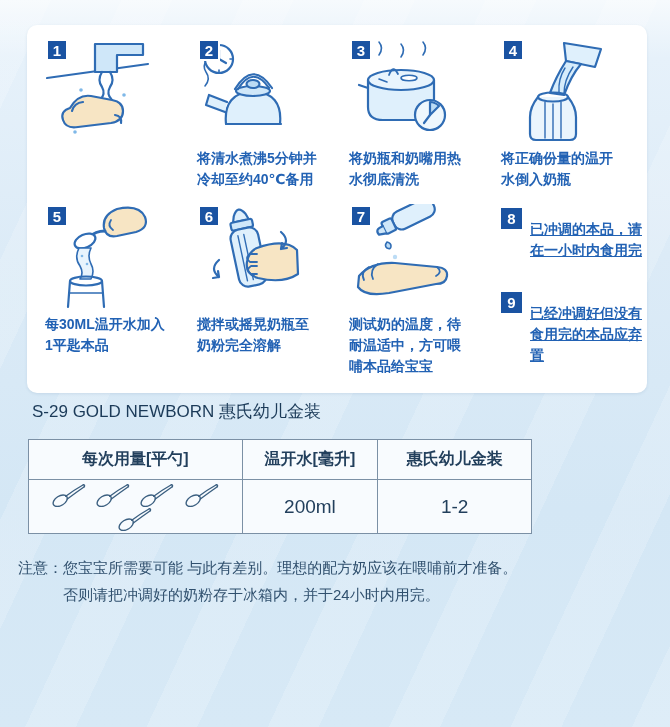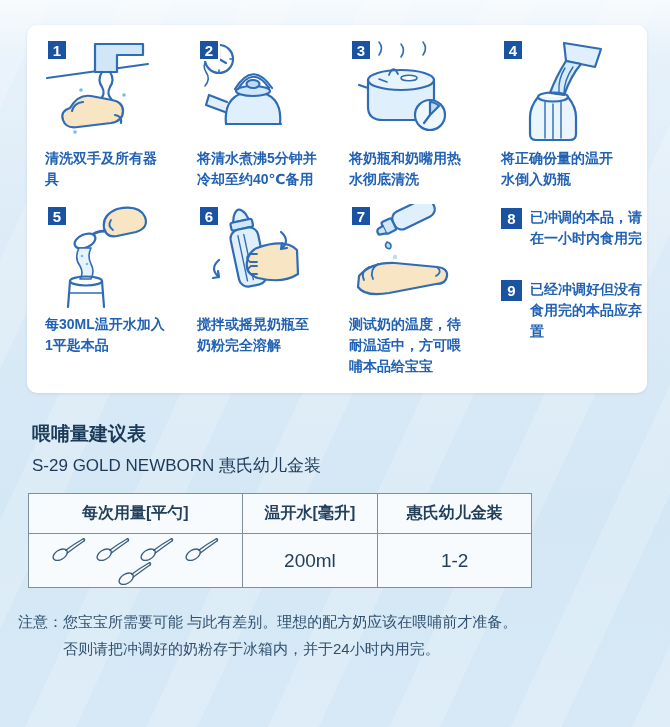--- a/index.html
+++ b/index.html
@@ -39,21 +39,21 @@
     border:2px solid #ffffff;
   }
   .illus .badge { position:absolute; top:1px; left:1px; }
   .caption {
     margin-top:5px; width:122px; font-size:14px; line-height:1.5;
     color:#2262b4; font-weight:600;
   }
   .text-steps { padding-top:3px; display:flex; flex-direction:column; gap:30px; }
   .text-step { display:flex; gap:8px; align-items:flex-start; }
   .text-step .badge { flex:none; border:none; width:21px; height:21px; margin-top:1px; }
-  .text-step .caption { margin-top:0; width:114px; }
+  .text-step .caption { margin-top:12px; width:114px;text-decoration:underline; }
   
   .feed-title { margin:28px 0 0 32px; font-size:19px; font-weight:bold; color:#1b3a58; }
   .feed-subtitle { margin:7px 0 0 32px; font-size:17px; color:#1b3a58; }
   .feed-table {
     margin:16px 0 0 28px; width:504px; border-collapse:collapse;
     background:#f8fbfe;
   }
   .feed-table th, .feed-table td {
     border:1px solid #7b90a5; text-align:center; color:#223f5c;
   }
@@ -87,21 +87,20 @@
             <path d="M25 70 q-10 3 -7 12 q3 9 15 7 l33 -4 q12 -2 12 -12 q0 -9 -11 -11 l-21 -4 q-13 -2 -21 12 Z" fill="#f7e5c4"></path>
             <path d="M38 64 q-9 1 -11 9"></path>
             <path d="M70 77 q7 1 6 8"></path>
             <circle cx="36" cy="52" r="1.8" fill="#7fb8e8" stroke="none"></circle>
             <circle cx="79" cy="57" r="1.8" fill="#7fb8e8" stroke="none"></circle>
             <circle cx="30" cy="94" r="1.8" fill="#7fb8e8" stroke="none"></circle>
           </g>
         </svg>
         <span class="badge">1</span>
       </div>
-      <div class="caption">清洗双手及所有器具</div>
     </div>
 
     <div class="step">
       <div class="illus">
         <svg viewBox="0 0 105 105">
           <g stroke="#2f6cb4" stroke-width="2.2" fill="none" stroke-linecap="round" stroke-linejoin="round">
             <path d="M8 48 q6 -7 1 -14 q-4 -6 1 -12" stroke-width="1.6"></path>
             <path d="M29 86 q-3 -31 27 -33 q30 2 27 33 Z" fill="#dff0fc"></path>
             <path d="M30 64 L12 57 L9 67 L28 74" fill="#dff0fc"></path>
             <ellipse cx="56" cy="53" rx="17" ry="5" fill="#cfe7f9"></ellipse>
@@ -226,21 +225,20 @@
         <div class="caption">已冲调的本品，请在一小时内食用完</div>
       </div>
       <div class="text-step">
         <span class="badge">9</span>
         <div class="caption">已经冲调好但没有食用完的本品应弃置</div>
       </div>
     </div>
 
   </div>
 
-  <div class="feed-title">喂哺量建议表</div>
   <div class="feed-subtitle">S-29 GOLD NEWBORN 惠氏幼儿金装</div>
 
   <table class="feed-table">
     <colgroup>
         <col class="c1">
         <col class="c2">
         <col class="c3">
       </colgroup>
     <thead>
       <tr>

